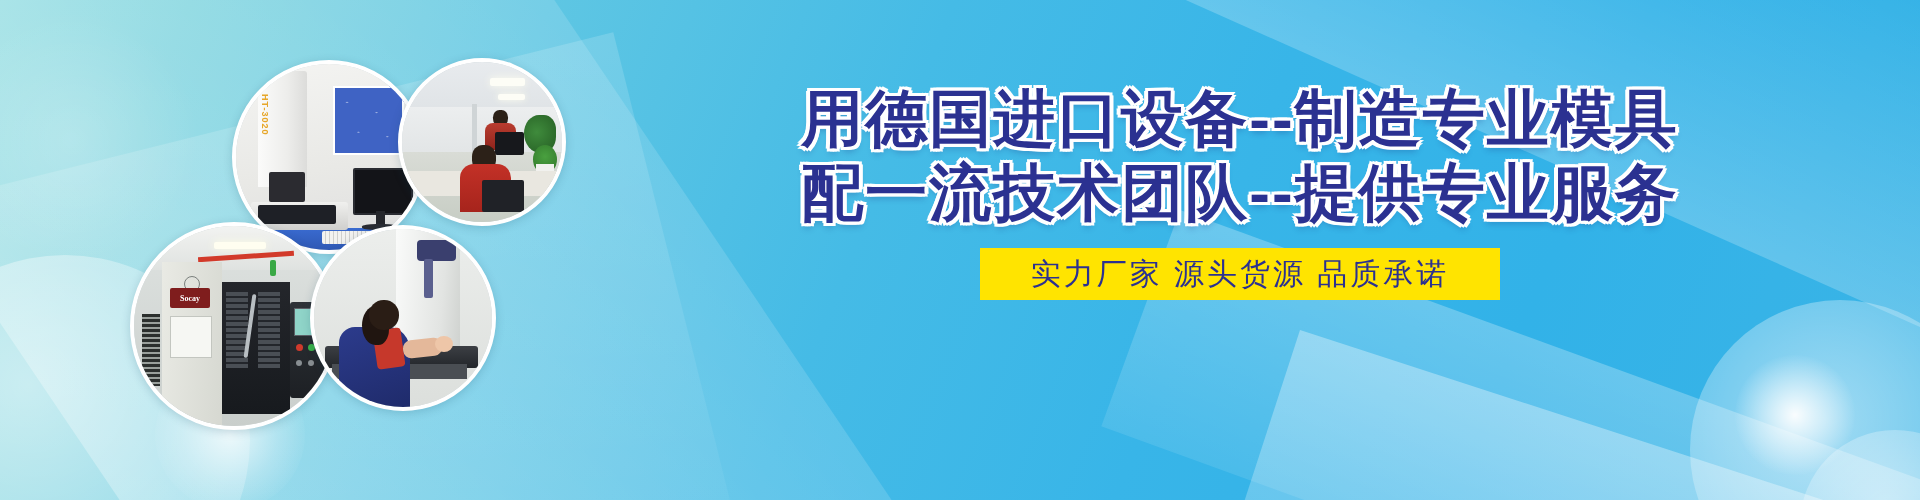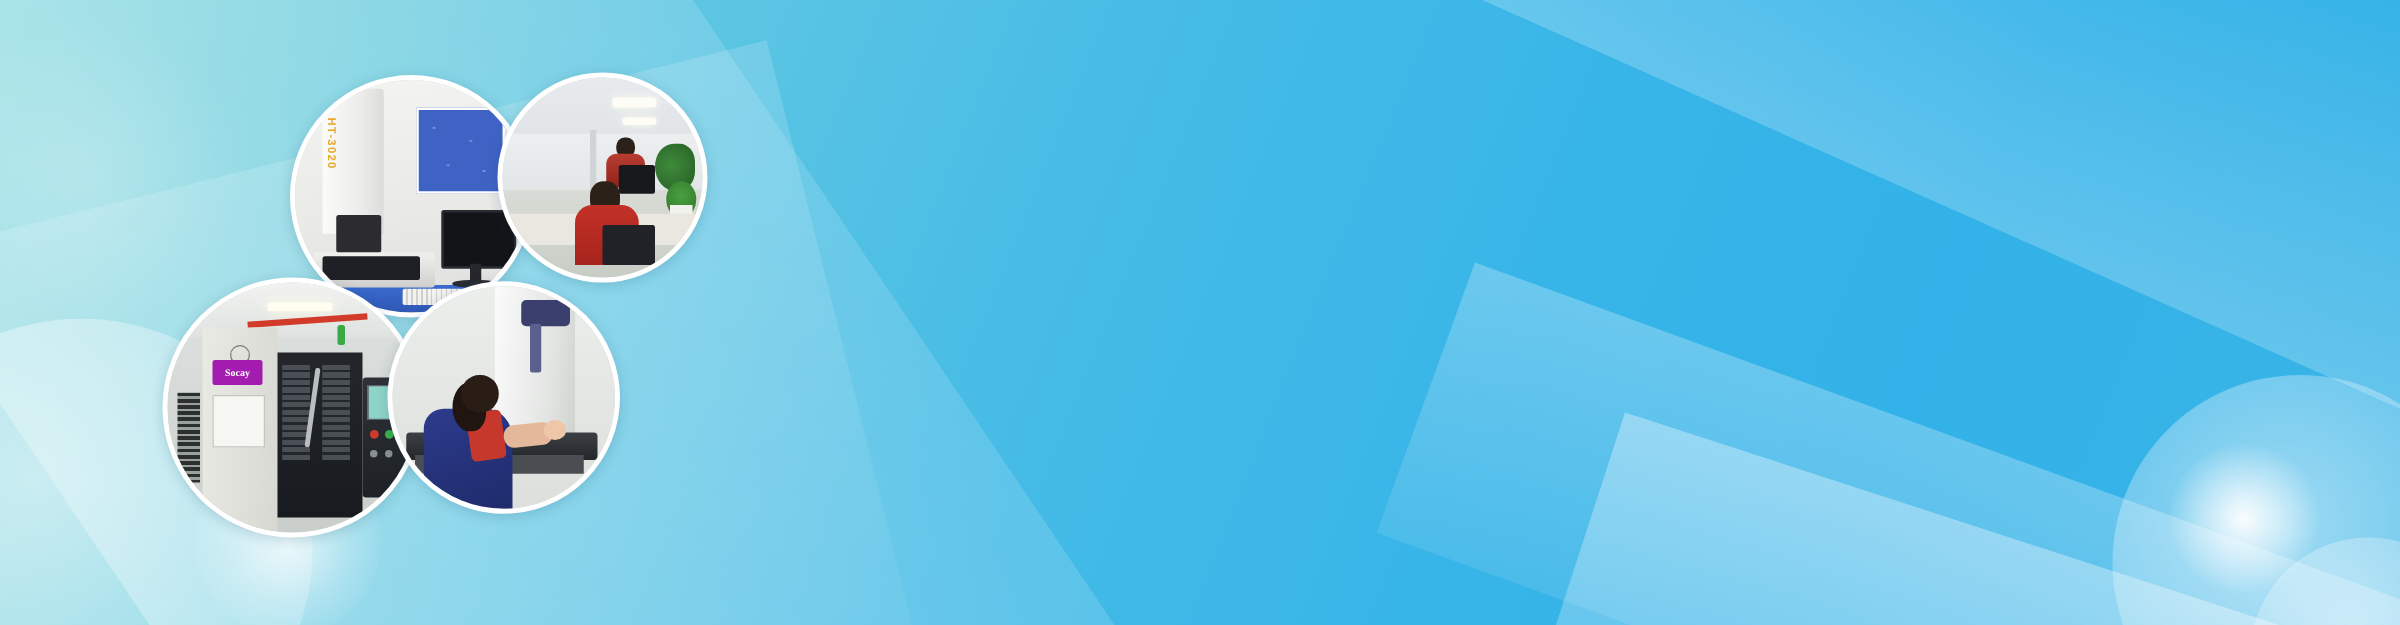--- a/index.html
+++ b/index.html
@@ -98,21 +98,21 @@
   .p2-plant{position:absolute;left:76%;top:33%;width:20%;height:24%;background:radial-gradient(circle at 40% 45%,#3f8b3c,#2c6a2a 70%);border-radius:50% 40% 45% 55%;}
   .p2-plant2{position:absolute;left:82%;top:52%;width:15%;height:18%;background:radial-gradient(circle at 50% 40%,#49a03f,#2f7329);border-radius:50%;}
   .p2-pot{position:absolute;left:84%;top:64%;width:11%;height:10%;background:#f1f1ee;border-radius:0 0 4px 4px;}
 
   
   .p3-bg{position:absolute;inset:0;background:linear-gradient(180deg,#dfe3e1,#c9cecb);}
   .p3-ceil{position:absolute;left:0;top:0;width:100%;height:22%;background:linear-gradient(180deg,#f2f3f1,#dfe2e0);}
   .p3-lite{position:absolute;left:40%;top:8%;width:26%;height:3.5%;background:#fffef0;box-shadow:0 0 10px rgba(255,255,230,.95);border-radius:2px;}
   .p3-red{position:absolute;left:32%;top:14%;width:48%;height:2.5%;background:#d23a2a;transform:rotate(-4deg);}
   .p3-panel{position:absolute;left:14%;top:18%;width:30%;height:82%;background:linear-gradient(95deg,#e9eae4,#d6d8d1);}
-  .p3-logo{position:absolute;left:18%;top:31%;width:20%;height:10%;background:#a21caf;border-radius:2px;color:#fff;font-size:8px;font-weight:700;display:flex;align-items:center;justify-content:center;font-family:"Liberation Serif",serif;text-align:center;}
+  .p3-logo{position:absolute;left:18%;top:31%;width:20%;height:10%;background:#7f1d1d;border-radius:2px;color:#fff;font-size:8px;font-weight:700;display:flex;align-items:center;justify-content:center;font-family:"Liberation Serif",serif;text-align:center;}
   .p3-dot{position:absolute;left:25%;top:25%;width:7%;height:7%;border:1.5px solid #7a7f7c;border-radius:50%;}
   .p3-ppr{position:absolute;left:18%;top:45%;width:20%;height:20%;background:#f6f7f3;border:1px solid #c3c6c0;}
   .p3-grill{position:absolute;left:4%;top:44%;width:9%;height:36%;background:repeating-linear-gradient(180deg,#2b2f2d 0 3px,#9aa09c 3px 5px);}
   .p3-door{position:absolute;left:44%;top:28%;width:34%;height:66%;background:linear-gradient(180deg,#24262b,#171a1e);}
   .p3-win{position:absolute;top:33%;width:11%;height:38%;background:repeating-linear-gradient(0deg,#4a4f55 0 4px,#23262b 4px 6px),repeating-linear-gradient(90deg,#4a4f55 0 4px,#23262b 4px 6px);}
   .p3-w1{left:46%;} .p3-w2{left:62%;}
   .p3-hndl{position:absolute;left:57%;top:34%;width:2%;height:32%;background:#b8bec2;border-radius:2px;transform:rotate(8deg);}
   .p3-ctrl{position:absolute;left:78%;top:38%;width:20%;height:48%;background:linear-gradient(180deg,#2e3237,#1d2024);border-radius:3px;}
   .p3-scr{position:absolute;left:80%;top:41%;width:15%;height:13%;background:#8fd4c8;border:1px solid #5d6167;}
   .p3-btn{position:absolute;border-radius:50%;}
@@ -267,14 +267,21 @@
         <div class="p4-red"></div>
         <div class="p4-hair"></div>
         <div class="p4-head"></div>
         <div class="p4-armsk"></div>
         <div class="p4-hand"></div>
       </div>
     </div>
 
   </div>
 
+  <div class="copy">
+    <div class="hl">用德国进口设备--制造专业模具</div>
+    <div class="hl">配一流技术团队--提供专业服务</div>
+    <div class="yellowbar">
+      <span>实力厂家  源头货源  品质承诺</span>
+    </div>
+  </div>
 
 </div>
 
 </body></html>

